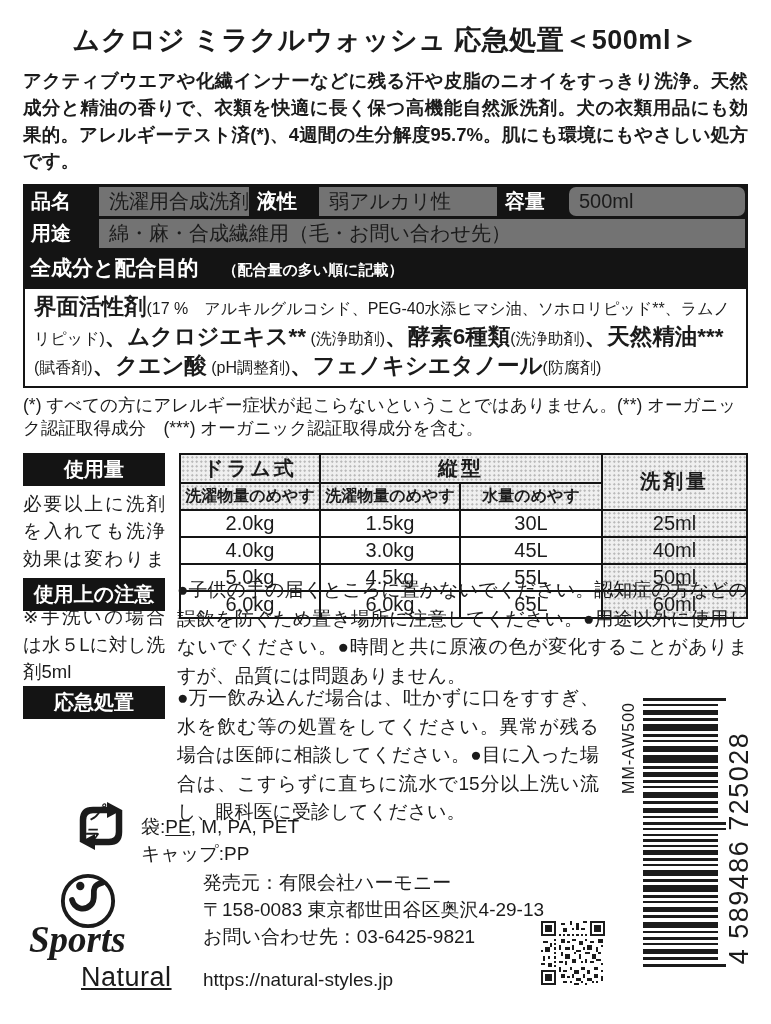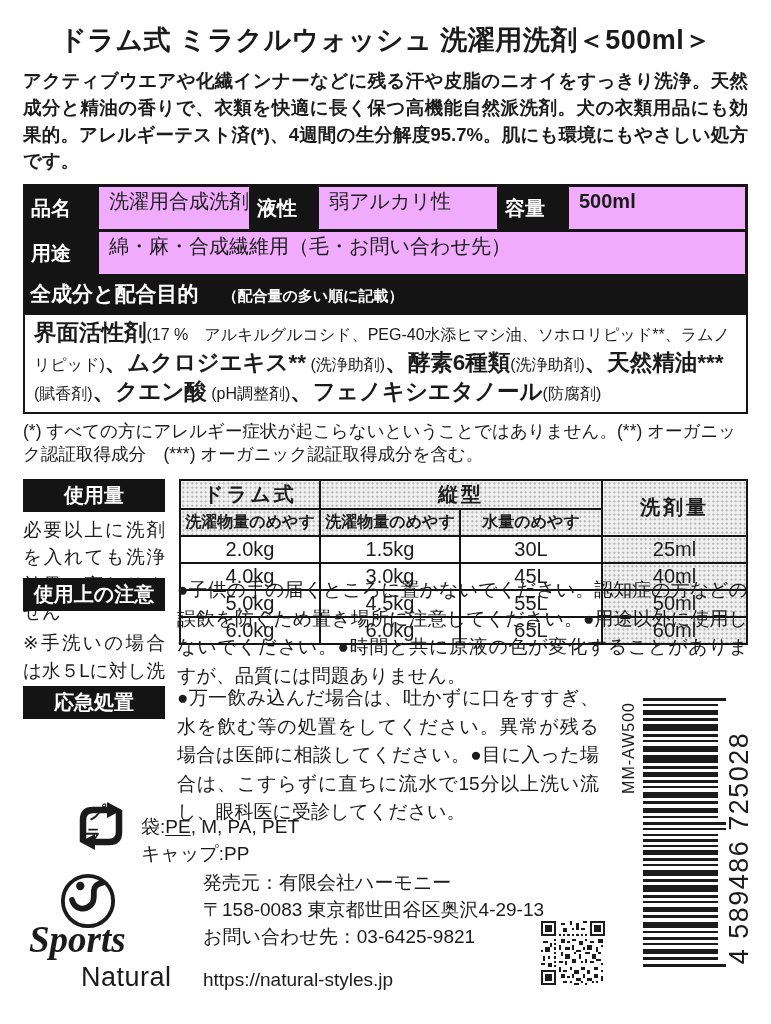--- a/index.html
+++ b/index.html
@@ -9,23 +9,23 @@
     overflow:hidden;margin:0 auto;
   }
   
   .title{padding-top:22px;text-align:center;font-size:27px;font-weight:700;letter-spacing:.5px;}
   .desc{margin:10px 23px 0;font-size:18.5px;line-height:1.45;font-weight:600;text-align:justify;}
   
   .spec{margin:9px 23px 0;background:#141414;border:3px solid #141414;display:grid;
         grid-template-columns:70px 150px 64px 178px 66px 1fr;grid-gap:3px;}
   .spec .lbl{background:#141414;color:#fff;font-weight:700;font-size:20px;display:flex;
              align-items:center;padding:1px 0 1px 5px;min-height:26px;}
-  .spec .val{background:#f0abfc;font-size:20px;font-weight:500;display:flex;align-items:center;
-             padding:1px 0 14px 10px;min-height:26px;}
-  .spec .val.light{font-weight:700;}
+  .spec .val{background:#737373;font-size:20px;font-weight:500;display:flex;align-items:center;
+             padding:1px 0 1px 10px;min-height:26px;}
+  .spec .val.light{font-weight:400;border-radius:7px;}
   .spec .span5{grid-column:2 / -1;}
   .spec .full{grid-column:1 / -1;color:#fff;display:flex;align-items:baseline;padding:3px 0 4px 4px;gap:24px;}
   .spec .full .h{font-size:21px;font-weight:700;}
   .spec .full .hn{font-size:15px;font-weight:700;}
   
   .ingredients{margin:0 23px;border:2.5px solid #141414;border-top:none;padding:3px 9px 6px;line-height:1.3;}
   .ing-m{font-size:22.5px;font-weight:600;}
   .ing-s{font-size:16px;font-weight:500;}
   .footnote{margin:6px 23px 0;font-size:17.5px;line-height:1.34;font-weight:500;}
   
@@ -58,37 +58,37 @@
   .recycle-mark .pla{position:absolute;left:50%;top:50%;transform:translate(-50%,-54%) skewX(-8deg);
                      font-weight:700;font-size:17px;}
   .recycle-text{font-size:19px;line-height:1.42;font-weight:500;margin-left:10px;margin-top:14px;}
   .pe-underline{text-decoration:underline;text-underline-offset:2px;}
   
   .footer{position:absolute;left:23px;top:870px;display:flex;align-items:flex-start;}
   .logo{width:158px;flex:none;position:relative;height:130px;}
   .logo svg{position:absolute;left:36px;top:2px;}
   .logo .sports{position:absolute;left:6px;top:48px;font-size:37px;font-weight:700;font-style:italic;
                 font-family:"Liberation Serif","DejaVu Serif",serif;}
-  .logo .natural{position:absolute;left:58px;top:92px;font-size:27px;font-weight:400;letter-spacing:.5px;}
+  .logo .natural{position:absolute;left:58px;top:92px;font-size:27px;font-weight:400;letter-spacing:.5px;text-decoration:underline;}
   .company{margin-left:22px;font-size:19px;line-height:1.42;font-weight:500;}
   .company .url{margin-top:16px;}
   
   .qr{position:absolute;left:540px;top:921px;}
   .barcode{position:absolute;left:612px;top:686px;width:156px;height:332px;}
   .vtext{position:absolute;white-space:nowrap;transform:translate(-50%,-50%) rotate(-90deg);}
   .bc-code{left:17px;top:62px;font-size:16px;letter-spacing:1px;font-weight:500;}
   .bc-num{left:127px;top:162px;font-size:27px;letter-spacing:1.5px;font-weight:500;}
   .bc-bars{position:absolute;left:31px;top:12px;}
 </style>
 </head>
 <body>
 
 <div class="page">
 
-  <div class="title">ドラム式 ミラクルウォッシュ 洗濯用洗剤＜500ml＞</div>
+  <div class="title">ムクロジ ミラクルウォッシュ 応急処置＜500ml＞</div>
   <div class="desc">アクティブウエアや化繊インナーなどに残る汗や皮脂のニオイをすっきり洗浄。天然成分と精油の香りで、衣類を快適に長く保つ高機能自然派洗剤。犬の衣類用品にも効果的。アレルギーテスト済(*)、4週間の生分解度95.7%。肌にも環境にもやさしい処方です。</div>
 
   <div class="spec">
     <div class="lbl">品名</div>
     <div class="val">洗濯用合成洗剤</div>
     <div class="lbl">液性</div>
     <div class="val">弱アルカリ性</div>
     <div class="lbl">容量</div>
     <div class="val light">500ml</div>
     <div class="lbl">用途</div>

